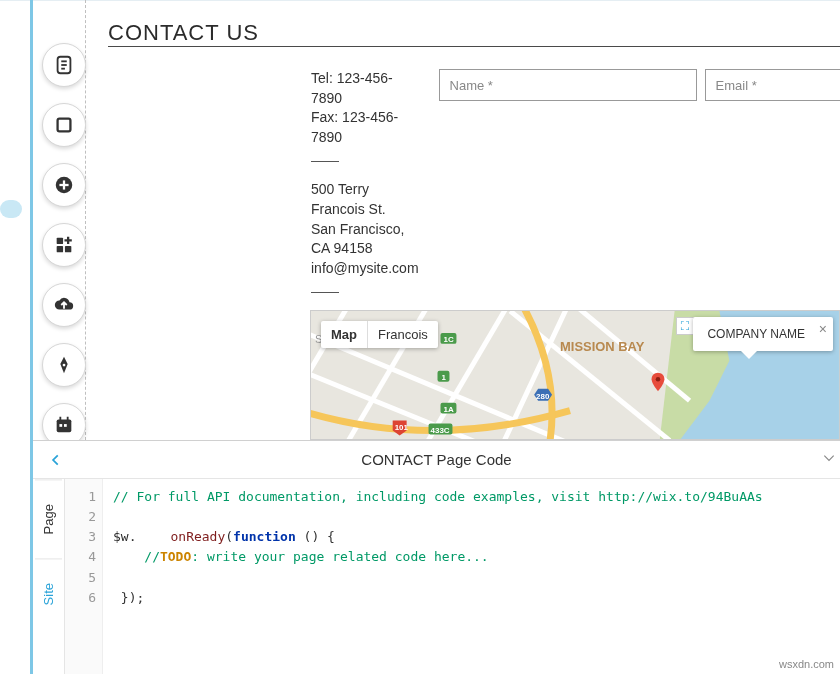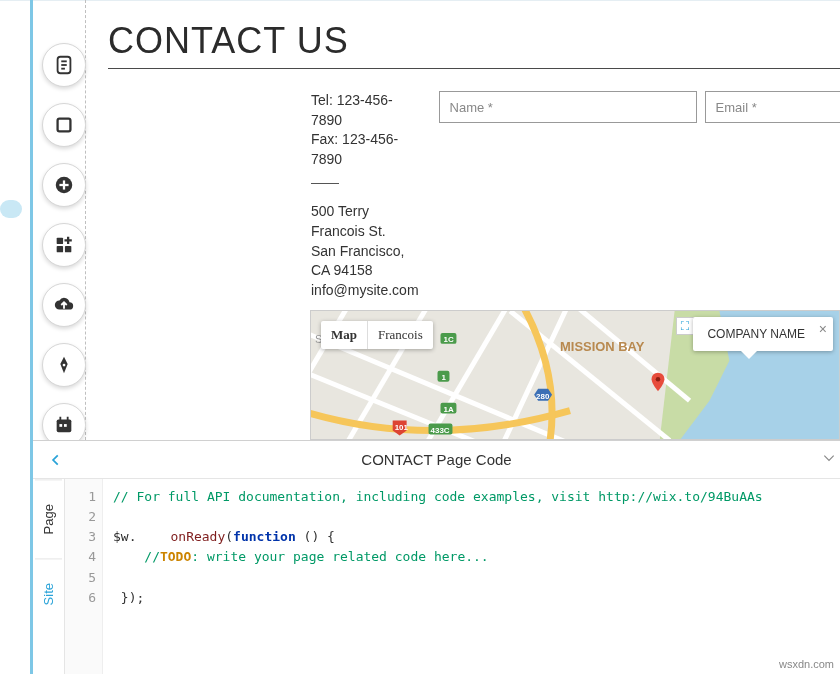--- a/index.html
+++ b/index.html
@@ -7,41 +7,41 @@
   .top-hairline { position: absolute; top: 0; left: 0; right: 0; height: 1px; background: #e5eef3; }
   .left-rail-line { position: absolute; top: 0; left: 30px; width: 3px; height: 674px; background: #7ec7e6; }
   .soft-blob { position:absolute; top:200px; left:0; width:22px; height:18px; background:#c9e8f5; border-radius:10px; }
   .ruler-dots { position: absolute; top: 0; left: 85px; width: 0; height: 440px; border-right: 1px dashed #bfbfbf; }
   
   .tools { position: absolute; left: 42px; top: 43px; width: 44px; display: flex; flex-direction: column; gap: 16px; }
   .tool { width: 44px; height: 44px; border-radius: 50%; background: #fff; border: 1px solid #d7d7d7; box-shadow: 0 2px 4px rgba(0,0,0,.15); display:flex; align-items:center; justify-content:center; cursor:pointer; }
   .tool svg { width:22px; height:22px; }
   
   .page { position: absolute; left: 108px; top: 20px; right: 0; }
-  .page-title { font-size: 36px; letter-spacing: 1px; font-weight: 300; color: #2b2b2b; margin-bottom: 6px; font-family: "Helvetica Neue", Arial, sans-serif; }
+  .page-title { font-size: 22px; letter-spacing: 1px; font-weight: 300; color: #2b2b2b; font-family: "Helvetica Neue", Arial, sans-serif; }
   .title-rule { border: 0; border-top: 1px solid #4a4a4a; margin-bottom: 22px; width: 732px; }
   .contact-row { display: flex; gap: 20px; }
   .info-col { width: 190px; font-size: 14px; color: #333; line-height: 1.4; font-family: Arial, sans-serif; }
   .info-col .dash { margin: 14px 0 18px; width: 28px; border-top: 1px solid #555; }
   .form-col { display:flex; gap:8px; }
   .form-col input { width: 258px; height: 32px; padding: 6px 10px; font-size: 13px; border: 1px solid #999; color:#333; font-style: normal; }
   .form-col input::placeholder { color:#888; font-style: normal; }
   .msg-col { margin-left: 8px; }
   .msg-col textarea { width: 60px; height: 108px; padding: 6px 8px; border:1px solid #999; font-size:13px; resize:none; }
   .msg-col textarea::placeholder { color:#888; }
   
   .social { margin-top: 24px; display:flex; gap:8px; }
   .social .sq { width:28px; height:28px; display:flex; align-items:center; justify-content:center; color:#fff; font-weight:bold; font-size:15px; cursor:pointer; }
   .fb { background:#3b5998; }
   .tw { background:#1da1f2; }
   .gp { background:#dd4b39; font-size:12px; }
   
   .map-wrap { position:absolute; left:310px; top:310px; width:530px; height:130px; border:1px solid #ccc; overflow:hidden; }
   .map-bg { position:absolute; inset:0; }
-  .map-controls { position:absolute; top:10px; left:10px; display:flex; background:#fff; border-radius:2px; box-shadow:0 1px 4px rgba(0,0,0,.3); font-size:13px;font-family:Liberation Serif, serif; }
+  .map-controls { position:absolute; top:10px; left:10px; display:flex; background:#fff; border-radius:2px; box-shadow:0 1px 4px rgba(0,0,0,.3); font-size:13px; }
   .map-controls span { padding:6px 10px; cursor:pointer; color:#333; }
   .map-controls span.active { font-weight:600; }
   .map-controls span + span { border-left:1px solid #ddd; }
   .map-tooltip { position:absolute; top:6px; right:6px; background:#fff; padding:10px 28px 10px 14px; font-size:12px; color:#333; box-shadow:0 1px 4px rgba(0,0,0,.3); border-radius:2px; }
   .map-tooltip .close { position:absolute; top:4px; right:6px; font-size:14px; color:#888; cursor:pointer; }
   .map-tooltip::after { content:""; position:absolute; bottom:-16px; left:48px; border:8px solid transparent; border-top-color:#fff; }
   .map-full { position:absolute; top:6px; right:145px; width:18px; height:18px; background:#fff; border:1px solid #ccc; display:flex; align-items:center; justify-content:center; font-size:12px; color:#2aa3d8; cursor:pointer; }
   .marker { position:absolute; top:60px; right:170px; width:22px; height:22px; }
   
   .code-panel { position:absolute; left:33px; right:0; top:440px; bottom:0; background:#fff; border-top:1px solid #d0d0d0; }

